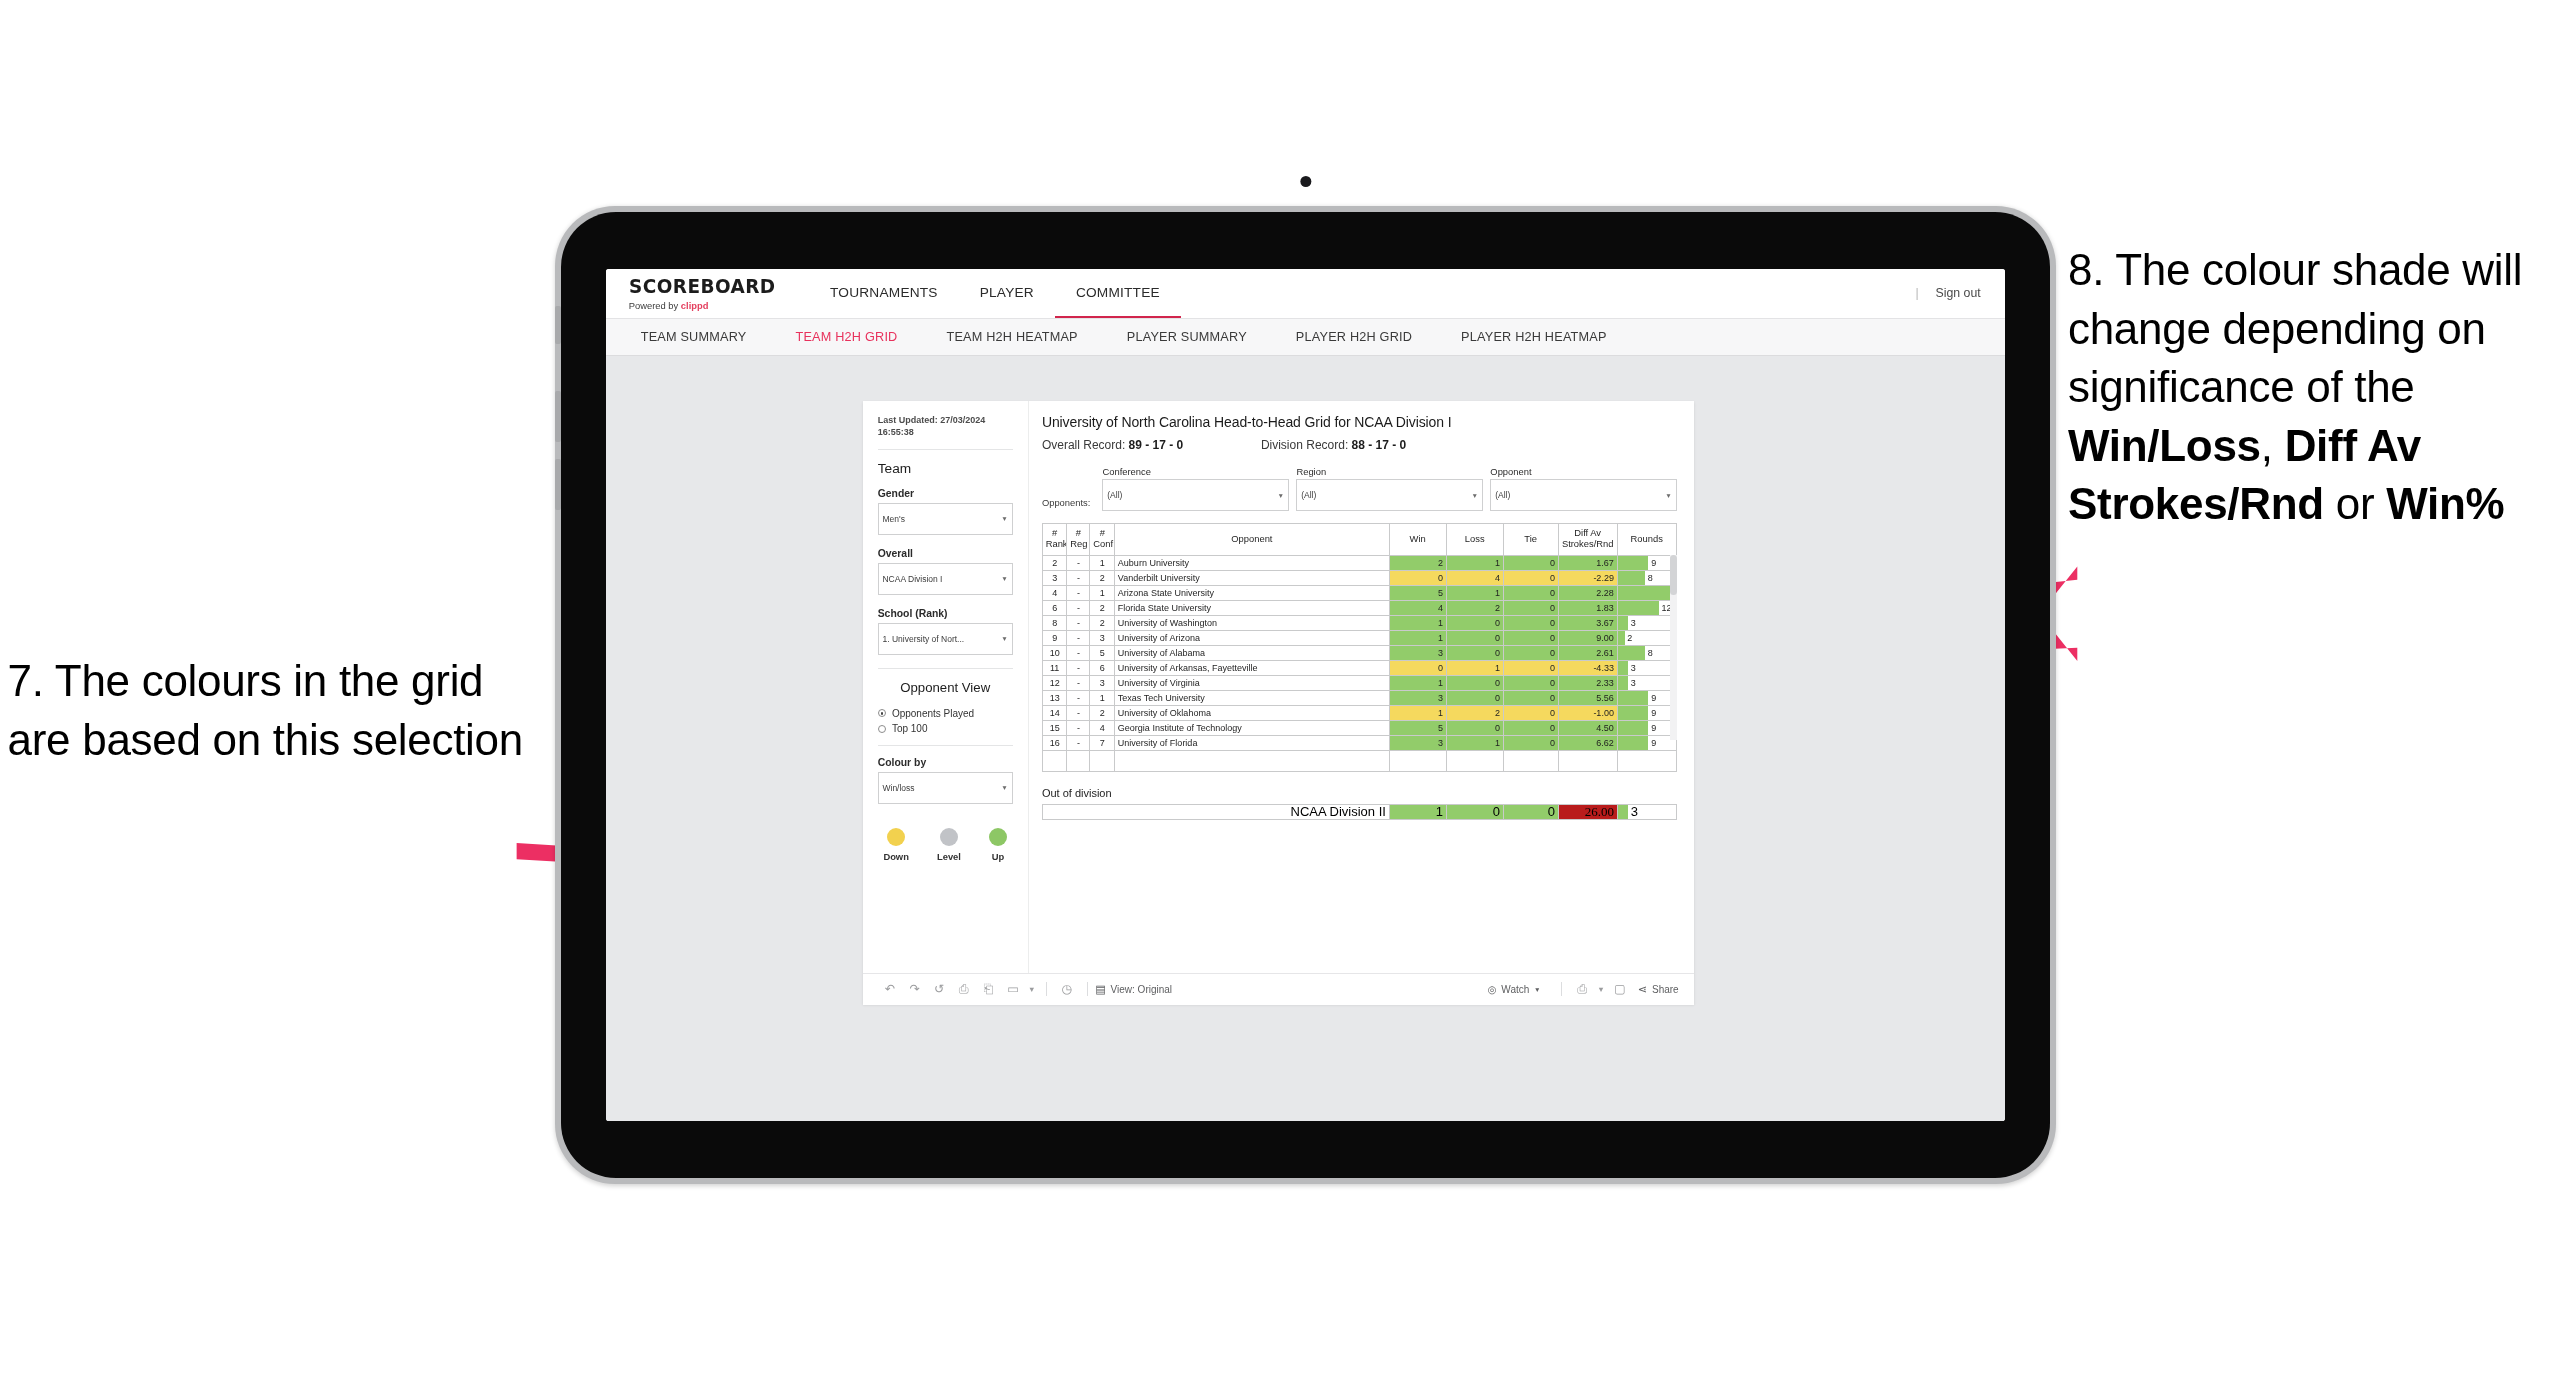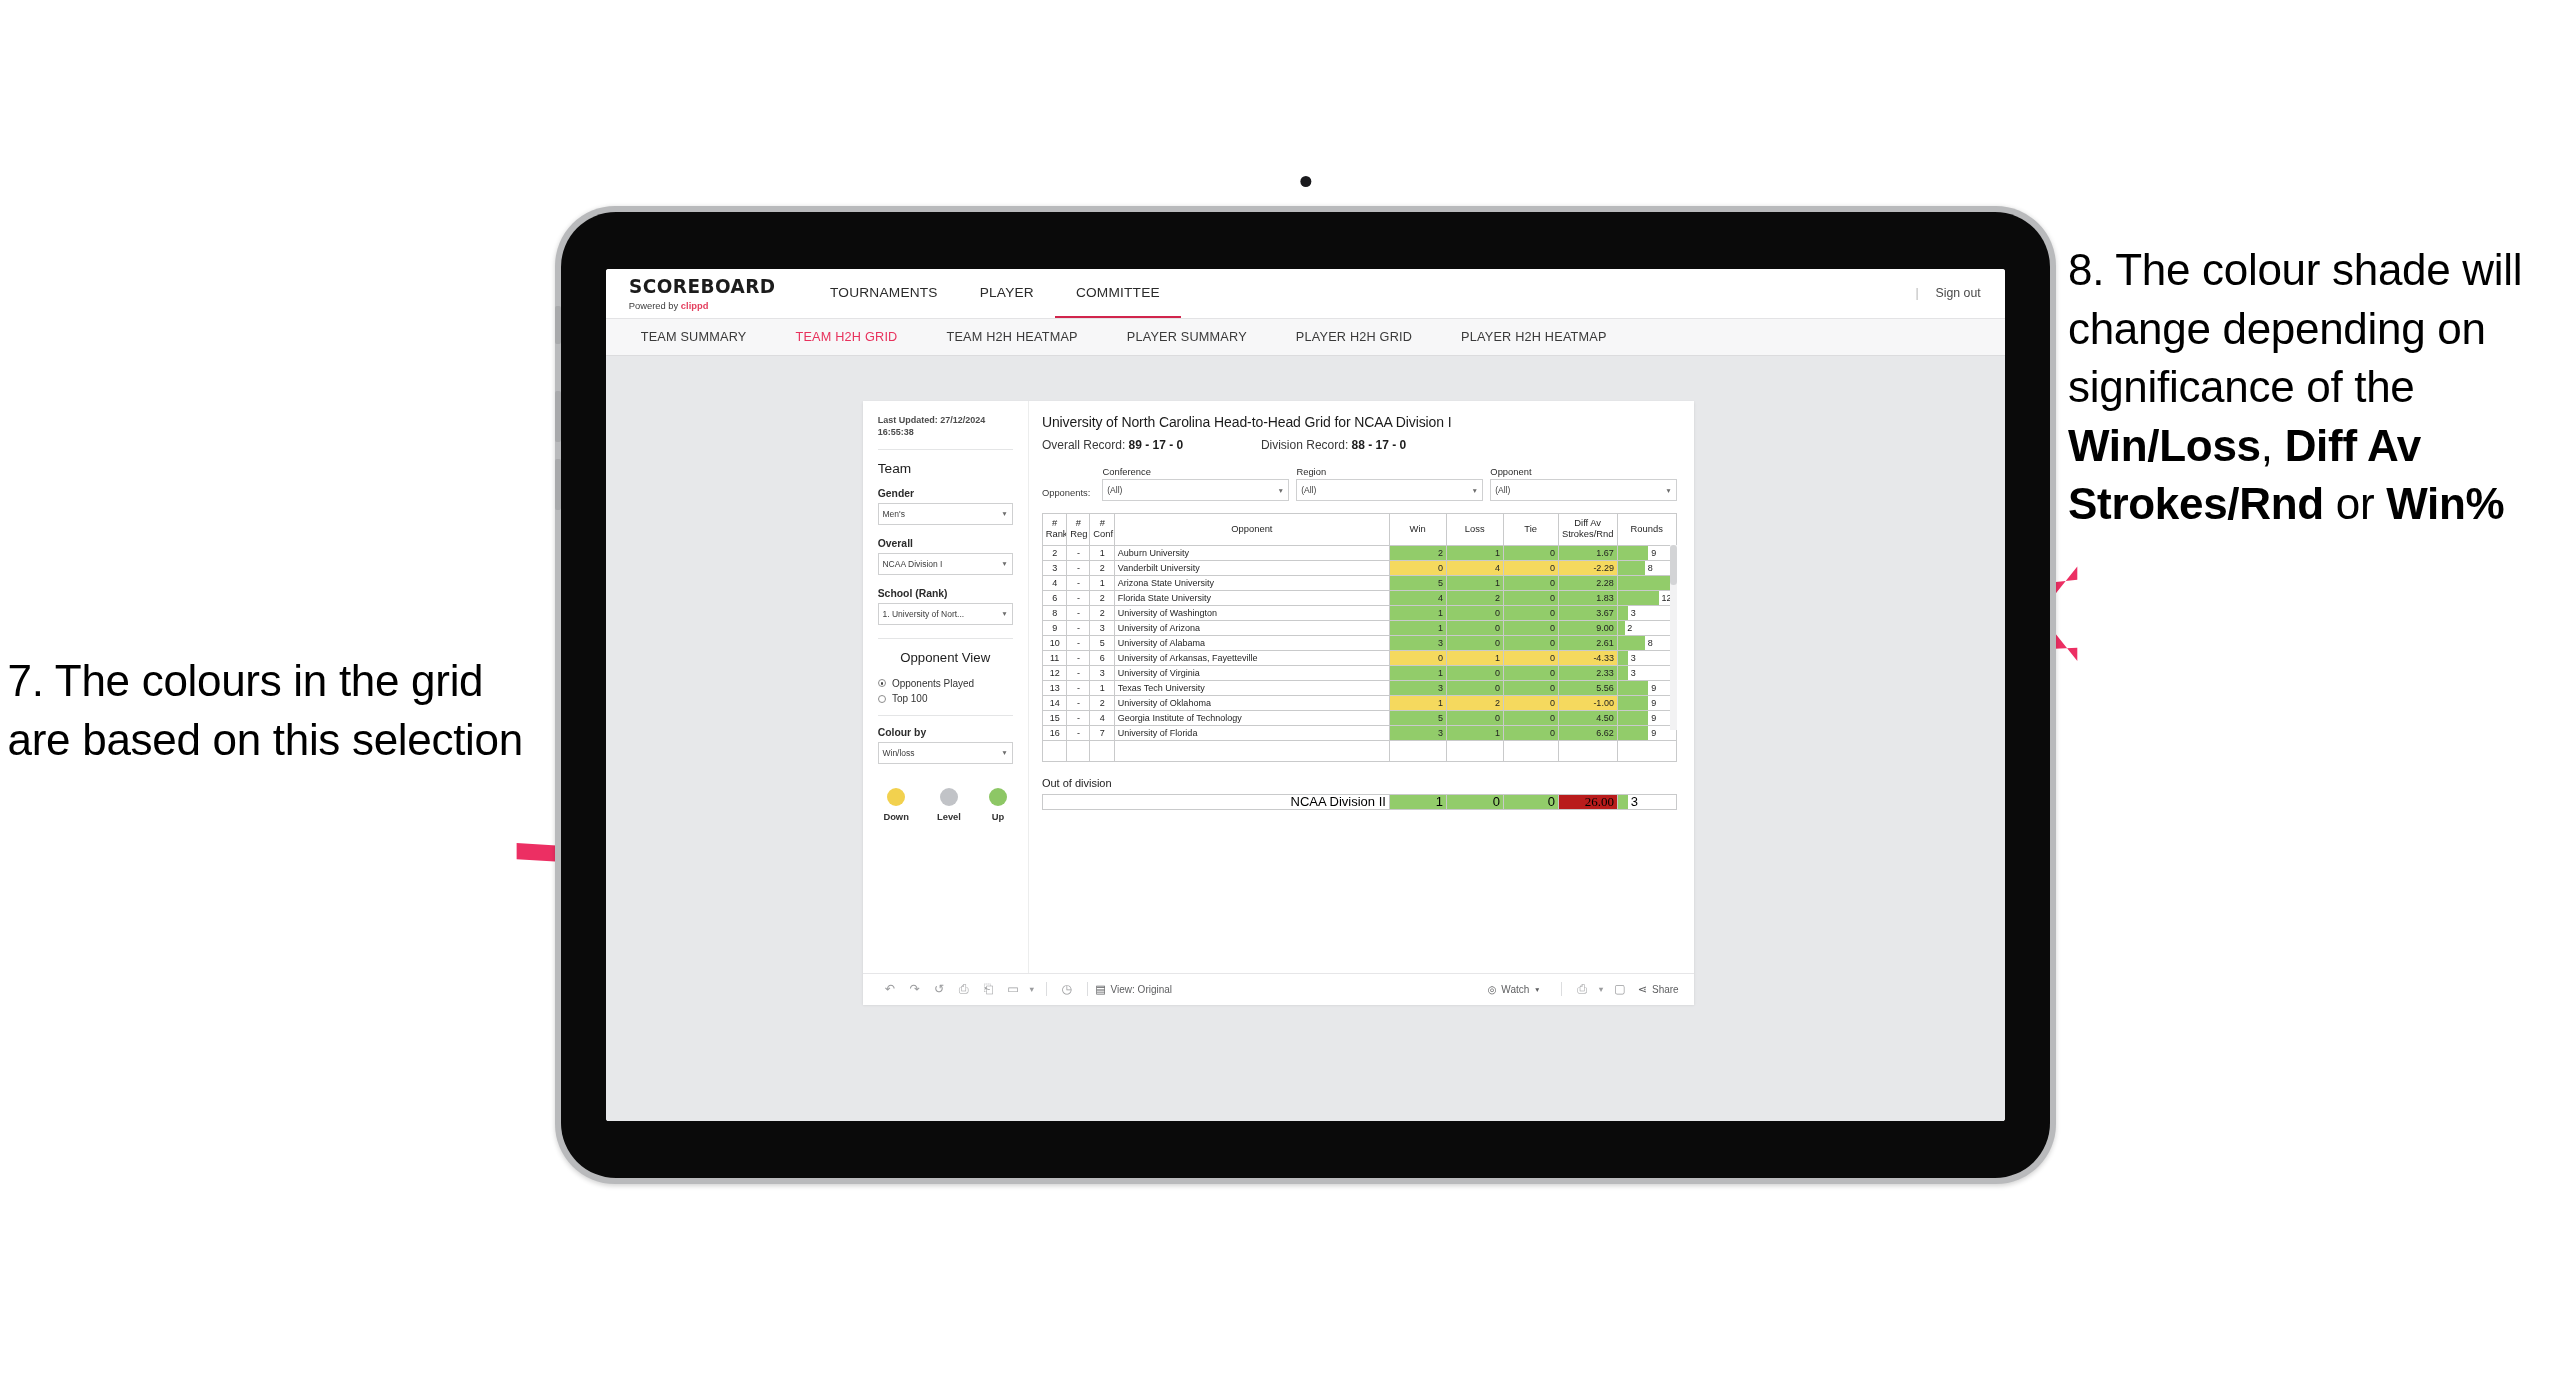--- a/index.html
+++ b/index.html
@@ -114,21 +114,21 @@
   .side {
     width: 166px; flex:0 0 166px; padding: 13.2px 15px 0 15px;
     font-size: 9.4px; color:#2c2c2c; border-right:0.9px solid #eceded;
   }
   .updated { font-size:9px; font-weight:700; color:#4c4c4c; line-height:1.35; }
   .side hr { border:none; border-top:0.9px solid #e4e5e6; margin:10.4px 0 11.3px 0; }
   .side h3 { font-size:13.7px; font-weight:400; color:#1d1d1d; margin-bottom:12.3px; }
   .side h3.center { text-align:center; font-size:13.2px; }
   .fld-label { font-size:10.4px; font-weight:700; color:#2b2b2b; margin-bottom:3.8px; }
   .select {
-    height: 22px; border:0.9px solid #cfd0d1; background:#fff;
+    height: 32px; border:0.9px solid #cfd0d1; background:#fff;
     display:flex; align-items:center; padding:0 3.8px;
     font-size:8.5px; color:#3b3b3b; position:relative; margin-bottom:13.2px;
   }
   .select .caret { margin-left:auto; font-size:6.6px; color:#6c6c6c; }
   .radio-row { display:flex; align-items:center; gap:5.7px; margin-bottom:4.7px; font-size:10px; color:#333; }
   .radio { width:8.5px; height:8.5px; border-radius:50%; border:0.9px solid #8d8d8d; background:#fff; position:relative; flex:0 0 auto;}
   .radio.on::after { content:""; position:absolute; inset:1.9px; border-radius:50%; background:#444; }
   .legend { display:flex; justify-content:space-between; margin-top:24.6px; padding:0 5.7px;font-weight:bold; }
   .legend .li { text-align:center; }
   .legend .dot { width:18px; height:18px; border-radius:50%; margin:0 auto 4.7px auto; }
@@ -235,21 +235,21 @@
           <a href="#">PLAYER SUMMARY</a>
           <a href="#">PLAYER H2H GRID</a>
           <a href="#">PLAYER H2H HEATMAP</a>
         </div>
 
         <div class="canvas">
           <div class="viz-card">
             <div class="viz-body">
 
               <div class="side">
-                <div class="updated">Last Updated: 27/12/2024 16:55:38</div>
+                <div class="updated">Last Updated: 27/03/2024 16:55:38</div>
                 <hr>
                 <h3>Team</h3>
 
                 <div class="fld-label">Gender</div>
                 <div class="select">
                   <span>Men's</span>
                   <span class="caret">▼</span>
                 </div>
 
                 <div class="fld-label">Overall</div>

